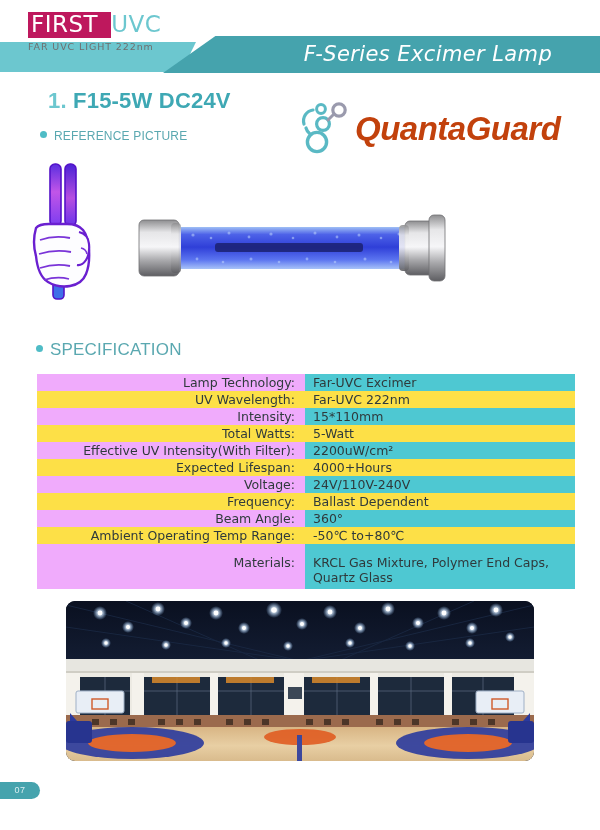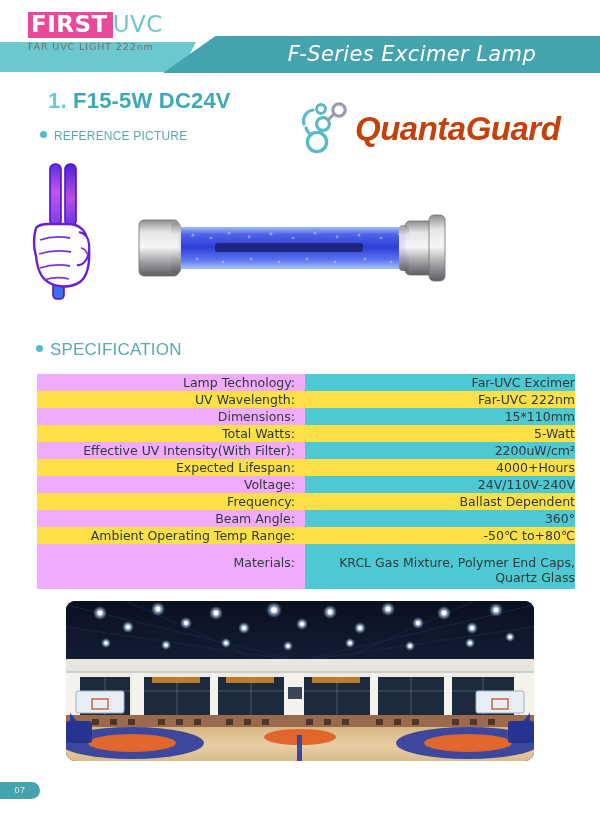--- a/index.html
+++ b/index.html
@@ -38,21 +38,21 @@
   }
   .header-band-dark {
     position: absolute;
     left: 163px; top: 36px;
     width: 437px; height: 37px;
     background: #45a3ad;
     clip-path: polygon(12% 0, 100% 0, 100% 100%, 0 100%);
   }
   .header-title {
     position: absolute;
-    left: 247px; top: 42px;
+    left: 263px; top: 42px;
     width: 330px;
     text-align: center;
     font-size: 21px;
     font-style: italic;
     font-weight: 400;
     color: #ffffff;
     letter-spacing: 0.4px;
     font-family: "DejaVu Sans", sans-serif;
   }
 
@@ -60,26 +60,26 @@
   .logo {
     position: absolute;
     left: 28px; top: 12px;
   }
   .logo-row {
     display: flex;
     align-items: baseline;
     line-height: 1;
   }
   .logo-first {
-    background: #ec4899;
+    background: #be185d;
     color: #ffffff;
     font-size: 23px;
-    font-weight: 700;
+    font-weight: 400;
     letter-spacing: 0.5px;
-    padding: 1px 5px 2px 3px;
+    padding: 1px 13px 2px 3px;
     font-family: "DejaVu Sans", sans-serif;
   }
   .logo-uvc {
     color: #6cc7cf;
     font-size: 23px;
     font-weight: 400;
     letter-spacing: 0.5px;
     padding-left: 0;
     font-family: "DejaVu Sans", sans-serif;
   }
@@ -181,21 +181,21 @@
     color: #2f3a3c;
     font-family: "DejaVu Sans", sans-serif;
   }
   .spec-table td.k {
     width: 258px;
     text-align: right;
     padding-right: 10px;
   }
   .spec-table td.v {
     width: 262px;
-    text-align: right;
+    text-align: left;
     padding-left: 8px;
   }
   .spec-table tr.odd td { background: #f0abfc; }
   .spec-table tr.even td { background: #fde047; }
   .spec-table tr.odd td.v { background: #4ec8d2; }
   .spec-table tr.tall td { height: 34px; vertical-align: top; padding-top: 11px; line-height: 15px; }
 
   
   .gym-photo {
     position: absolute;
@@ -350,21 +350,21 @@
   <tbody>
       <tr class="odd">
         <td class="k">Lamp Technology:</td>
         <td class="v">Far-UVC Excimer</td>
       </tr>
       <tr class="even">
         <td class="k">UV Wavelength:</td>
         <td class="v">Far-UVC 222nm</td>
       </tr>
       <tr class="odd">
-        <td class="k">Dimensions:</td>
+        <td class="k">Intensity:</td>
         <td class="v">15*110mm</td>
       </tr>
       <tr class="even">
         <td class="k">Total Watts:</td>
         <td class="v">5-Watt</td>
       </tr>
       <tr class="odd">
         <td class="k">Effective UV Intensity(With Filter):</td>
         <td class="v">2200uW/cm²</td>
       </tr>

